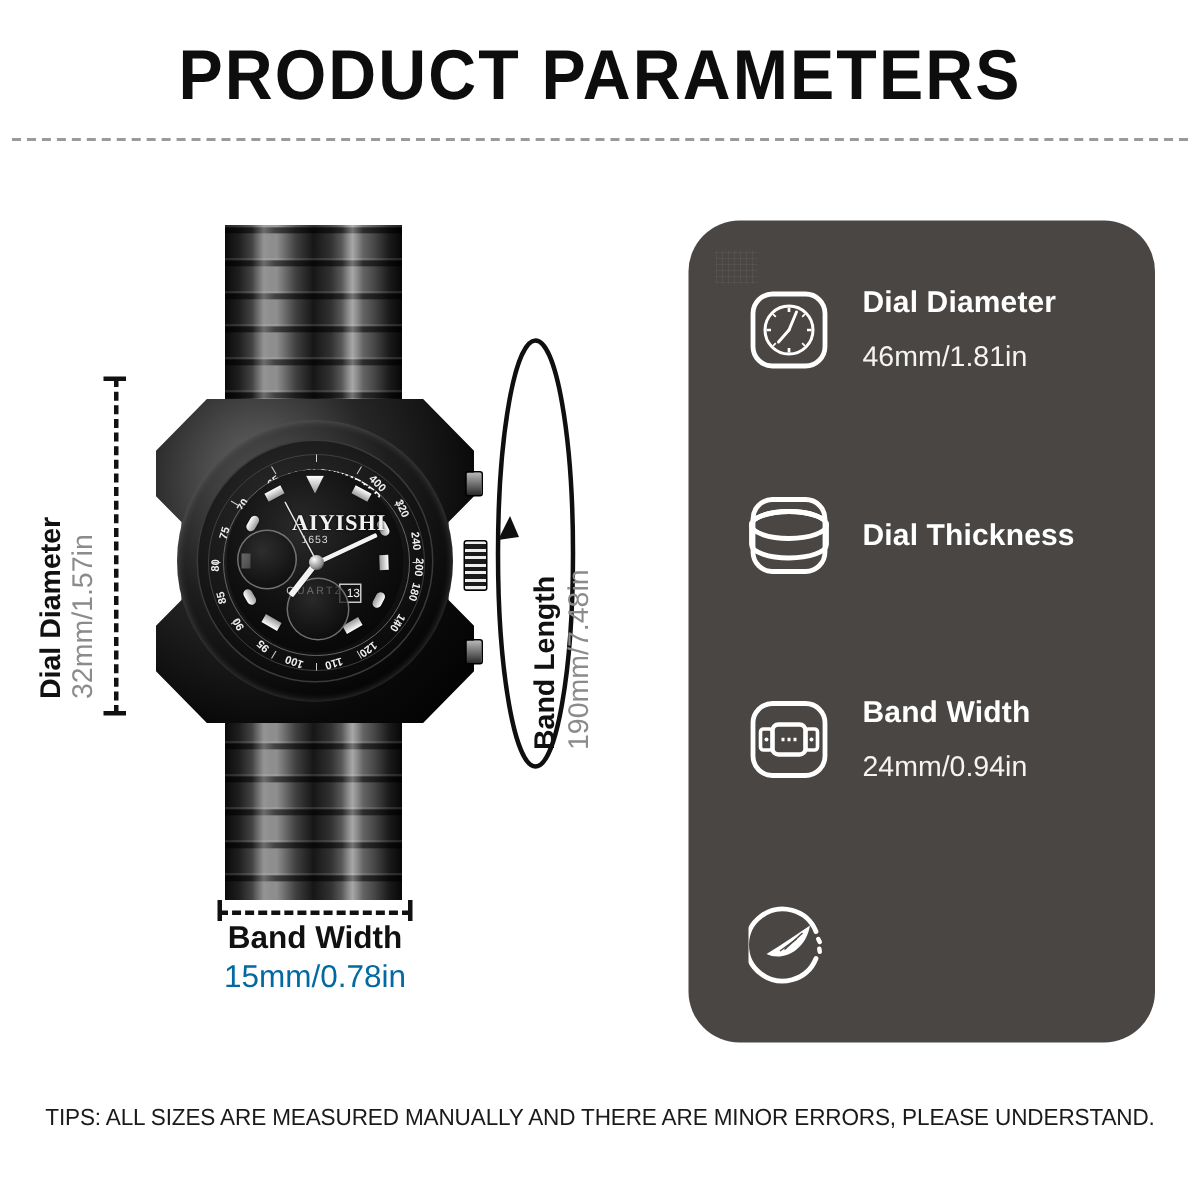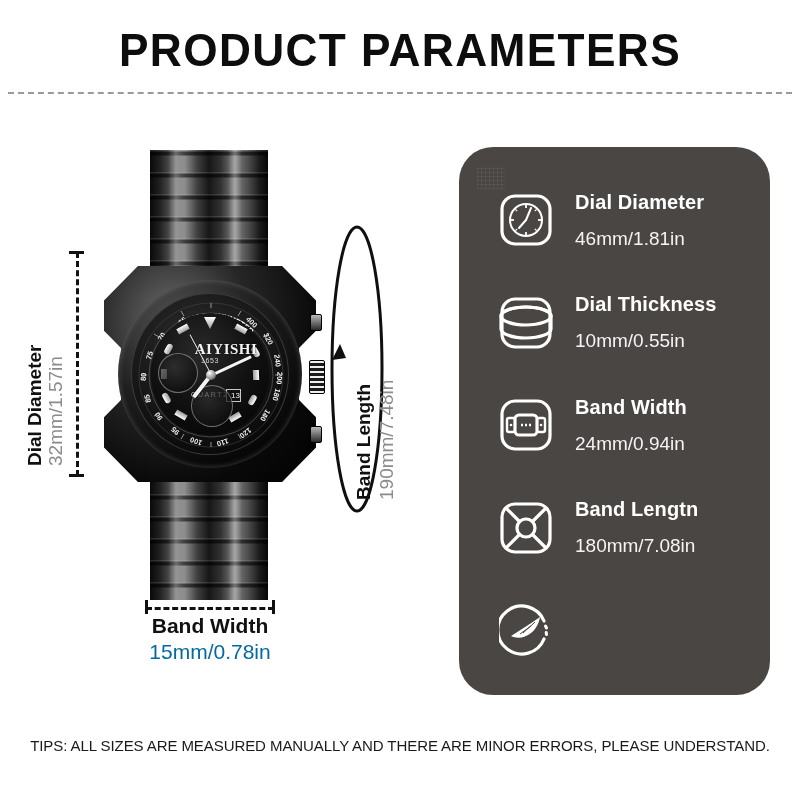--- a/index.html
+++ b/index.html
@@ -528,21 +528,20 @@
       <div class="spec-row">
         <div class="spec-icon">
           <svg viewBox="0 0 54 54" width="54" height="54">
             <rect x="3" y="3" width="48" height="48" rx="13" ry="13" fill="none" stroke="#ffffff" stroke-width="3.2"></rect>
             <path d="M 2 20 A 25 9 0 0 1 52 20 L 52 33 A 25 9 0 0 1 2 33 Z" fill="none" stroke="#ffffff" stroke-width="3.2" stroke-linejoin="round"></path>
             <ellipse cx="27" cy="20" rx="25" ry="9" fill="none" stroke="#ffffff" stroke-width="3.2"></ellipse>
           </svg>
         </div>
         <div class="spec-text">
           <span class="spec-label">Dial Thickness</span>
-          <span class="spec-value">10mm/0.55in</span>
         </div>
       </div>
 
       <div class="spec-row">
         <div class="spec-icon">
           <svg viewBox="0 0 54 54" width="54" height="54">
             <rect x="3" y="3" width="48" height="48" rx="13" ry="13" fill="none" stroke="#ffffff" stroke-width="3.2"></rect>
             <rect x="16" y="17" width="22" height="20" rx="4" fill="none" stroke="#ffffff" stroke-width="3"></rect>
             <rect x="8" y="20" width="8" height="14" rx="2" fill="none" stroke="#ffffff" stroke-width="2.4"></rect>
             <rect x="38" y="20" width="8" height="14" rx="2" fill="none" stroke="#ffffff" stroke-width="2.4"></rect>
@@ -550,36 +549,20 @@
             <circle cx="12" cy="27" r="1.3" fill="#ffffff"></circle>
             <circle cx="42" cy="27" r="1.3" fill="#ffffff"></circle>
           </svg>
         </div>
         <div class="spec-text">
           <span class="spec-label">Band Width</span>
           <span class="spec-value">24mm/0.94in</span>
         </div>
       </div>
 
-      <div class="spec-row">
-        <div class="spec-icon">
-          <svg viewBox="0 0 54 54" width="54" height="54">
-            <rect x="3" y="3" width="48" height="48" rx="13" ry="13" fill="none" stroke="#ffffff" stroke-width="3.2"></rect>
-            <circle cx="27" cy="27" r="9" fill="none" stroke="#ffffff" stroke-width="3.2"></circle>
-            <path d="M 21 21 L 6 6" stroke="#ffffff" stroke-width="3.2"></path>
-            <path d="M 33 33 L 48 48" stroke="#ffffff" stroke-width="3.2"></path>
-            <path d="M 20.5 33.5 L 6 48" stroke="#ffffff" stroke-width="3.2"></path>
-            <path d="M 33.5 20.5 L 48 6" stroke="#ffffff" stroke-width="3.2"></path>
-          </svg>
-        </div>
-        <div class="spec-text">
-          <span class="spec-label">Band Lengtn</span>
-          <span class="spec-value">180mm/7.08in</span>
-        </div>
-      </div>
 
       <div class="spec-row">
         <div class="spec-icon">
           <svg viewBox="0 0 54 54" width="54" height="54">
             <path d="M 45 18 A 24 24 0 1 0 45 36" fill="none" stroke="#ffffff" stroke-width="3.2" stroke-linecap="round"></path>
             <line x1="46.5" y1="23" x2="47.5" y2="25" stroke="#ffffff" stroke-width="3" stroke-linecap="round"></line>
             <line x1="47.2" y1="29.5" x2="47.5" y2="31.5" stroke="#ffffff" stroke-width="3" stroke-linecap="round"></line>
             <path d="M 41 14 C 32 20 22 27 12 33 C 18 36 26 35 32 30 C 37 26 40 20 41 14 Z" fill="#ffffff"></path>
             <g stroke="#4a4643" stroke-width="1">
               <line x1="36" y1="19" x2="24" y2="30"></line>

